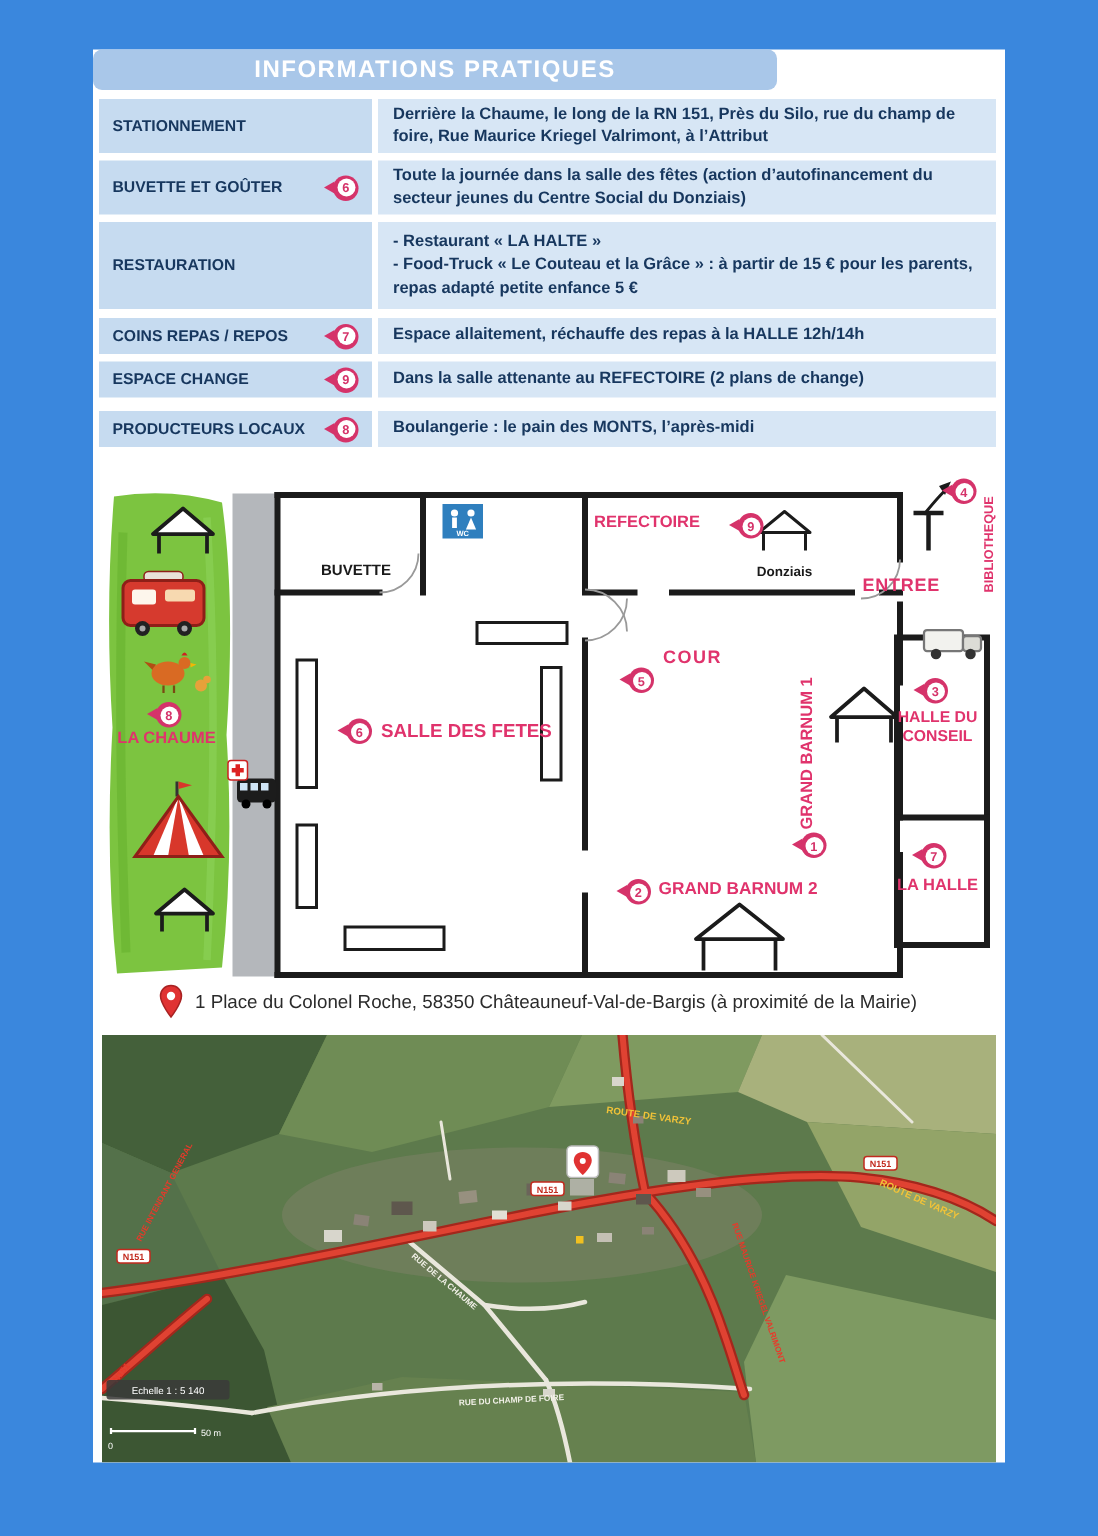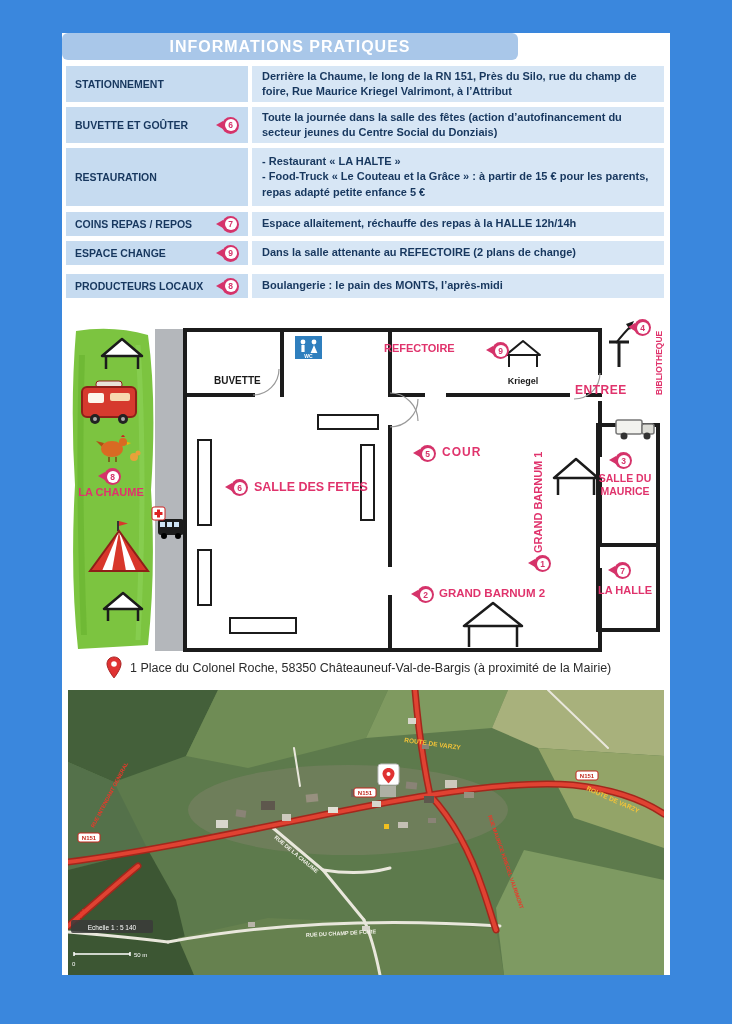--- a/index.html
+++ b/index.html
@@ -249,28 +249,28 @@
         <g stroke="#1b1b1b" stroke-width="3" fill="none">
           <path d="M541,27 H561 M551,27 V52"></path>
         </g>
         <g>
           <path d="M548,28 Q556,18 562,12" stroke="#1b1b1b" stroke-width="2" fill="none"></path>
           <path d="M566,6 l-8,3 4,6 z" fill="#1b1b1b"></path>
         </g>
       </svg>
 
       <div class="plabel dark" style="left:146px; top:60px; font-size:10px;">BUVETTE</div>
-      <div class="plabel" style="left:316px; top:27px; font-size:11px;">REFECTOIRE</div>
-      <div class="plabel dark center" style="left:431px; top:61px; width:48px; font-size:9px; font-weight:600;">Kriegel</div>
+      <div class="plabel" style="left:328px; top:27px; font-size:11px;">REFECTOIRE</div>
+      <div class="plabel dark center" style="left:431px; top:61px; width:48px; font-size:9px; font-weight:600;">Donziais</div>
       <div class="plabel" style="left:507px; top:68px; font-size:12px; letter-spacing:0.5px;">ENTREE</div>
       <div class="plabel vert" style="left:586px; top:2px; height:78px; font-size:8.5px;">BIBLIOTHEQUE</div>
-      <div class="plabel" style="left:374px; top:130px; font-size:12px; letter-spacing:1px;">COUR</div>
+      <div class="plabel" style="left:374px; top:116px; font-size:12px; letter-spacing:1px;">COUR</div>
       <div class="plabel vert" style="left:464px; top:112px; height:126px; font-size:11px;">GRAND BARNUM 1</div>
       <div class="plabel" style="left:186px; top:165px; font-size:12.5px;">SALLE DES FETES</div>
-      <div class="plabel center" style="left:522px; top:157px; width:70px; font-size:10.5px;">SALLE DU MAURICE</div>
+      <div class="plabel center" style="left:522px; top:157px; width:70px; font-size:10.5px;">HALLE DU CONSEIL</div>
       <div class="plabel" style="left:371px; top:272px; font-size:11.5px;">GRAND BARNUM 2</div>
       <div class="plabel center" style="left:522px; top:269px; width:70px; font-size:11px;">LA HALLE</div>
       <div class="plabel center" style="left:0px; top:171px; width:86px; font-size:11px;">LA CHAUME</div>
 
       <span class="pin" style="left:424px; top:27px;">
           <span class="tail"></span>
           <span class="dot"></span>
           <span class="num">9</span>
         </span>
       <span class="pin" style="left:566px; top:4px;">

